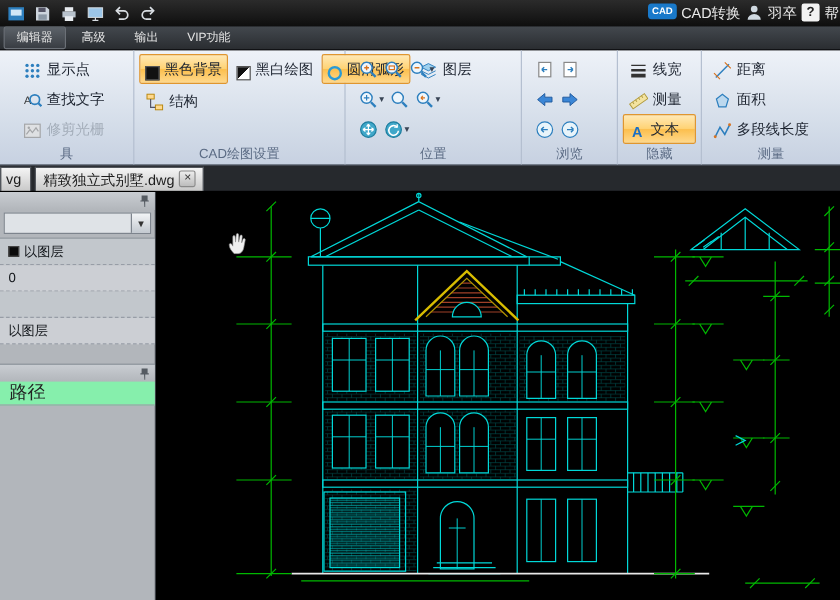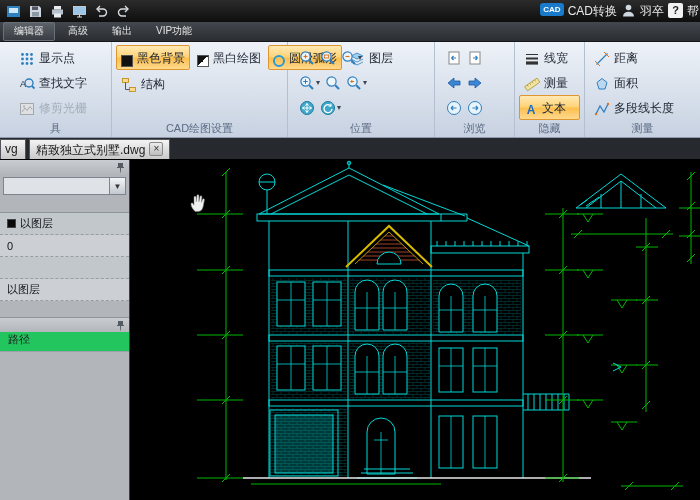--- a/index.html
+++ b/index.html
@@ -63,29 +63,29 @@
   
   .main{position:relative;width:700px;height:340px}
   .leftpanel{position:absolute;left:0;top:0;width:130px;height:340px;background:#b2b6bb;
     border-right:1px solid #3c4046}
   .panel-head{height:15px;display:flex;justify-content:flex-end;align-items:center;
     padding:0 4px;background:linear-gradient(#c9cdd2,#b2b6bb)}
   .dropdown{margin:2px 3px;height:18px;background:#dfe3e7;border:1px solid #7d848d;display:flex}
   .dd-val{flex:1;font-size:11px;padding:2px 4px;color:#222}
   .dd-btn{width:16px;background:linear-gradient(#f2f4f6,#c3c9d0);border-left:1px solid #7d848d;
     display:flex;align-items:center;justify-content:center;font-size:8px;color:#333}
-  .prop-list{margin-top:17px;border-top:1px solid #8d949c}
+  .prop-list{margin-top:3px;border-top:1px solid #8d949c}
   .prop-row{height:22px;display:flex;align-items:center;padding-left:7px;font-size:11px;
     color:#101418;border-bottom:1px dashed #979da6;background:#c2c7cc}
   .prop-row:nth-child(even){background:#cccfd4}
   .swatch{width:9px;height:9px;background:#0a0a0a;border:1px solid #444;margin-right:4px}
   .spacer{height:16px}
   .panel2-head{height:15px;display:flex;justify-content:flex-end;align-items:center;
     padding:0 4px;background:linear-gradient(#c9cdd2,#b2b6bb);border-top:1px solid #8d949c}
-  .path-row{height:20px;background:#22c55e;border-bottom:1px solid #9aa0a8;font-size:11px;
+  .path-row{height:20px;background:#86efac;border-bottom:1px solid #9aa0a8;font-size:15px;
     color:#222;display:flex;align-items:flex-start;padding-left:8px}
 
   .canvas{position:absolute;left:131px;top:0;width:569px;height:340px;background:#000;overflow:hidden}
   .canvas svg.draw{position:absolute;left:0;top:0}
   .hand{position:absolute;left:56px;top:32px}
 </style>
 </head>
 <body>
 
 <div class="titlebar">

